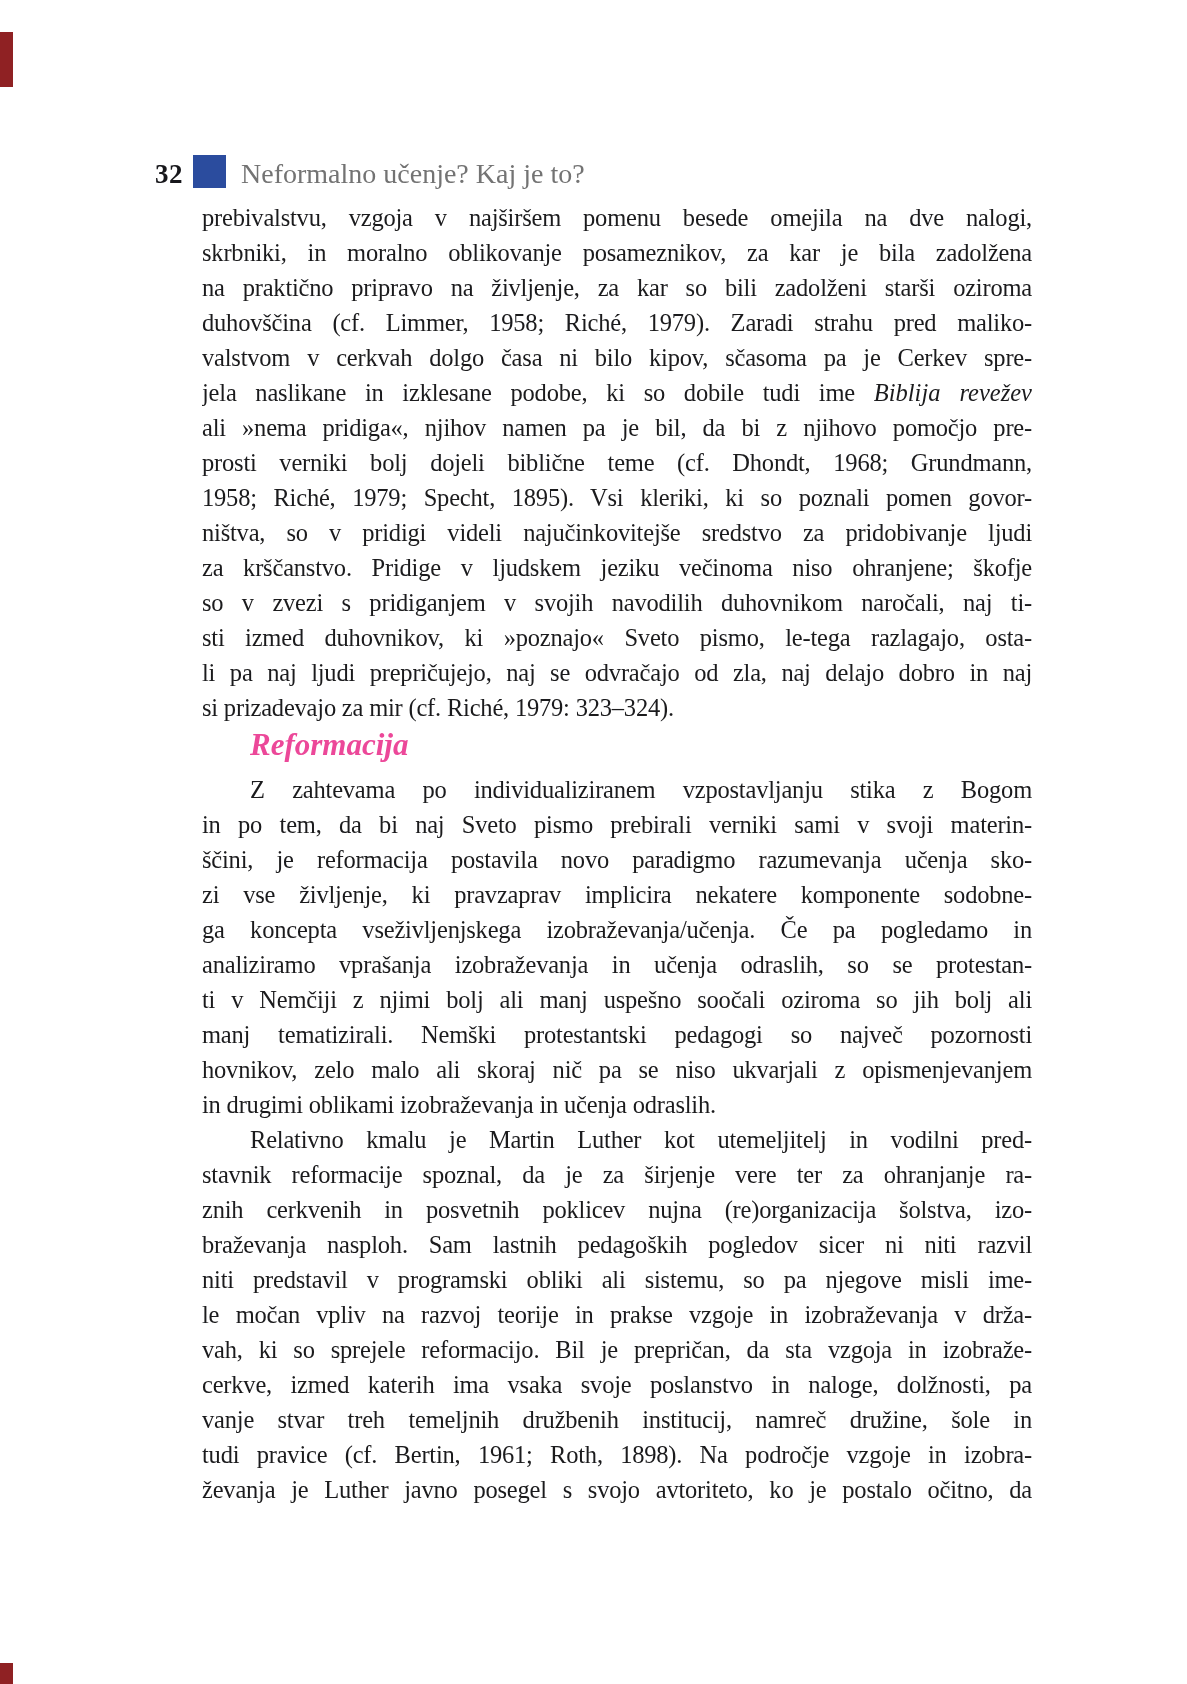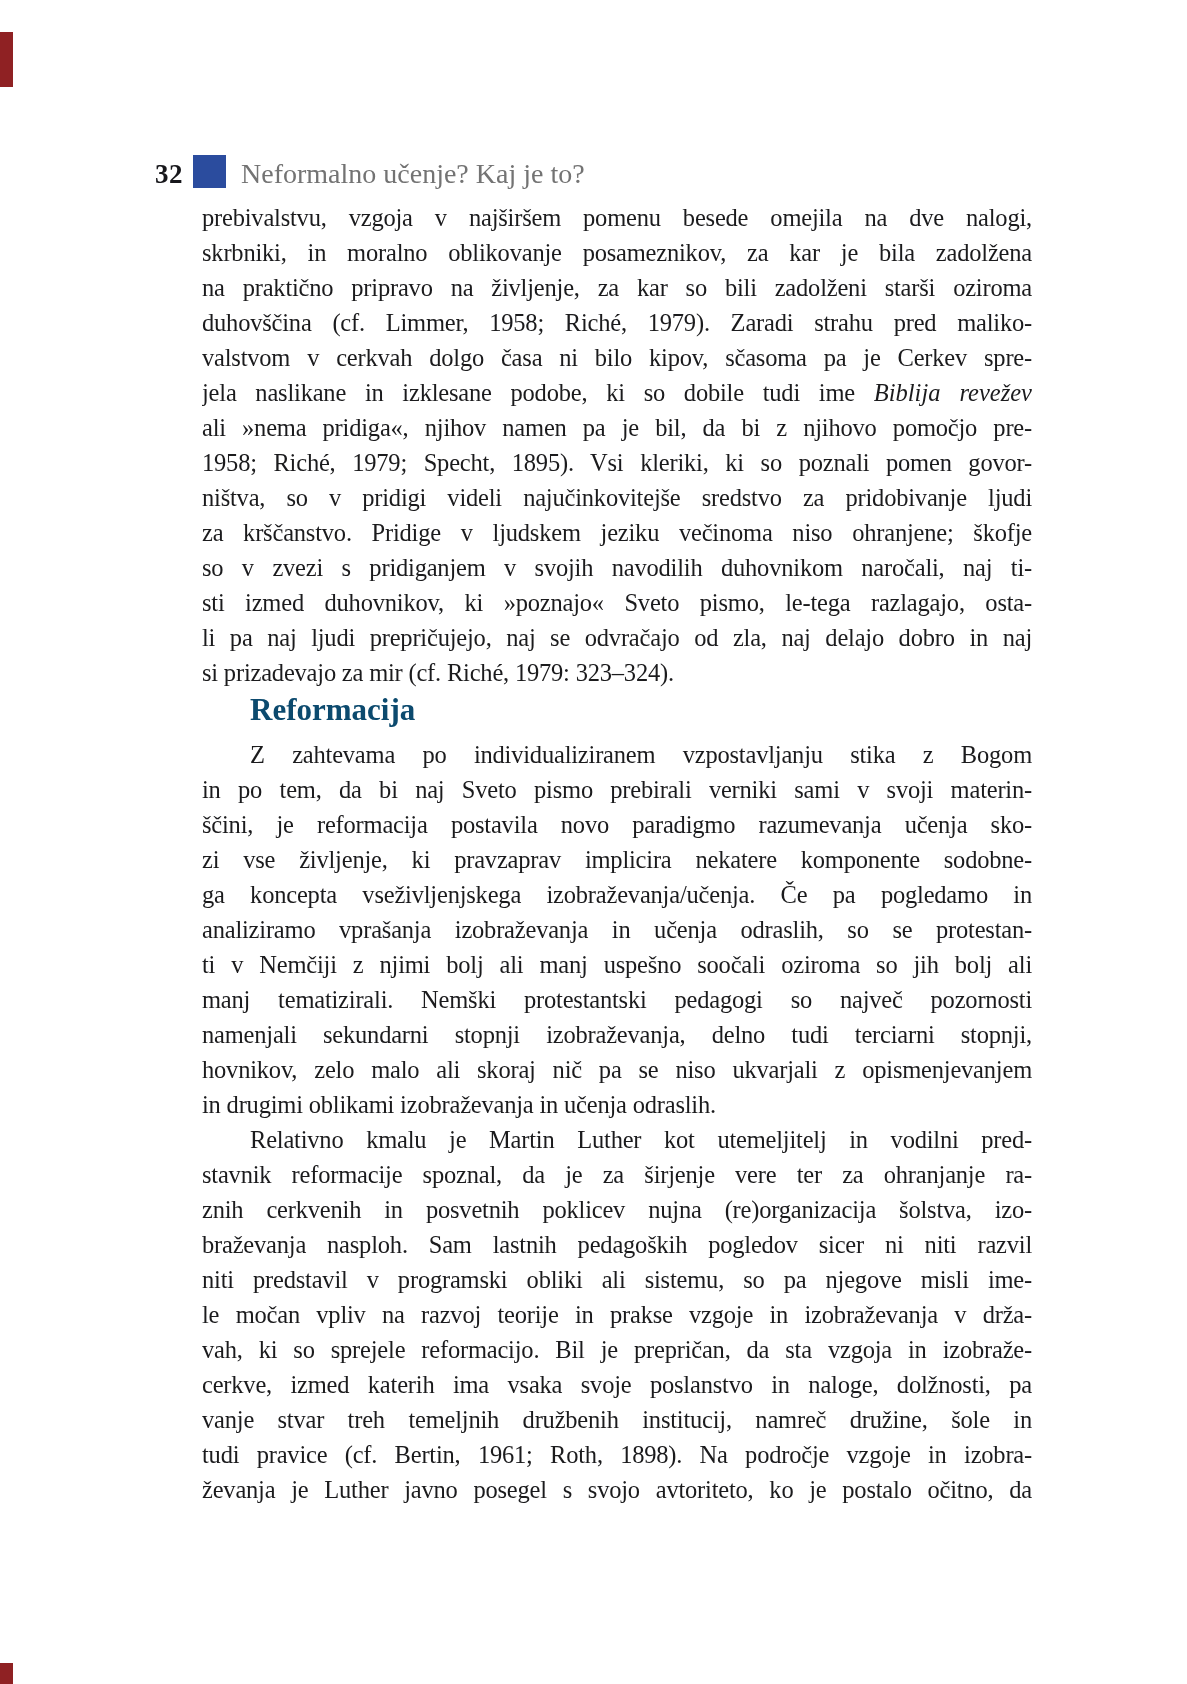--- a/index.html
+++ b/index.html
@@ -69,25 +69,26 @@
     text-align: justify;
     text-align-last: justify;
   }
   .text-line.para-end { text-align-last: left; }
   .text-line.indent { text-indent: 48px; }
   .text-line em { font-style: italic; letter-spacing: 0; }
 
   .section-heading {
     font-size: 31px;
     font-weight: bold;
-    color: #0c4a6e;
+    color: #ec4899;
     line-height: 40px;
     margin: 0 0 7px 0;
     text-indent: 48px;
     letter-spacing: 0;
+    font-style: italic;
   }
 </style>
 </head>
 <body>
 
 <div class="page">
 
   <div class="edge-mark top"></div>
   <div class="edge-mark bottom"></div>
 
@@ -99,39 +100,39 @@
 
   <div class="body-col">
       <div class="paragraph">
         <div class="text-line"><span>prebivalstvu, vzgoja v najširšem pomenu besede omejila na dve nalogi,</span></div>
         <div class="text-line"><span>skrbniki, in moralno oblikovanje posameznikov, za kar je bila zadolžena</span></div>
         <div class="text-line"><span>na praktično pripravo na življenje, za kar so bili zadolženi starši oziroma</span></div>
         <div class="text-line"><span>duhovščina (cf. Limmer, 1958; Riché, 1979). Zaradi strahu pred maliko-</span></div>
         <div class="text-line"><span>valstvom v cerkvah dolgo časa ni bilo kipov, sčasoma pa je Cerkev spre-</span></div>
         <div class="text-line"><span>jela naslikane in izklesane podobe, ki so dobile tudi ime </span><em>Biblija revežev</em></div>
         <div class="text-line"><span>ali »nema pridiga«, njihov namen pa je bil, da bi z njihovo pomočjo pre-</span></div>
+        <div class="text-line"><span>prosti verniki bolj dojeli biblične teme (cf. Dhondt, 1968; Grundmann,</span></div>
         <div class="text-line"><span>1958; Riché, 1979; Specht, 1895). Vsi kleriki, ki so poznali pomen govor-</span></div>
         <div class="text-line"><span>ništva, so v pridigi videli najučinkovitejše sredstvo za pridobivanje ljudi</span></div>
         <div class="text-line"><span>za krščanstvo. Pridige v ljudskem jeziku večinoma niso ohranjene; škofje</span></div>
         <div class="text-line"><span>so v zvezi s pridiganjem v svojih navodilih duhovnikom naročali, naj ti-</span></div>
         <div class="text-line"><span>sti izmed duhovnikov, ki »poznajo« Sveto pismo, le-tega razlagajo, osta-</span></div>
         <div class="text-line"><span>li pa naj ljudi prepričujejo, naj se odvračajo od zla, naj delajo dobro in naj</span></div>
         <div class="text-line para-end"><span>si prizadevajo za mir (cf. Riché, 1979: 323–324).</span></div>
       </div>
       <div class="section-heading">Reformacija</div>
       <div class="paragraph">
         <div class="text-line indent"><span>Z zahtevama po individualiziranem vzpostavljanju stika z Bogom</span></div>
         <div class="text-line"><span>in po tem, da bi naj Sveto pismo prebirali verniki sami v svoji materin-</span></div>
         <div class="text-line"><span>ščini, je reformacija postavila novo paradigmo razumevanja učenja sko-</span></div>
         <div class="text-line"><span>zi vse življenje, ki pravzaprav implicira nekatere komponente sodobne-</span></div>
         <div class="text-line"><span>ga koncepta vseživljenjskega izobraževanja/učenja. Če pa pogledamo in</span></div>
         <div class="text-line"><span>analiziramo vprašanja izobraževanja in učenja odraslih, so se protestan-</span></div>
         <div class="text-line"><span>ti v Nemčiji z njimi bolj ali manj uspešno soočali oziroma so jih bolj ali</span></div>
         <div class="text-line"><span>manj tematizirali. Nemški protestantski pedagogi so največ pozornosti</span></div>
-        <div class="text-line"><span>namenjali sekundarni stopnji izobraževanja, delno tudi terciarni stopnji,</span></div>
         <div class="text-line"><span>hovnikov, zelo malo ali skoraj nič pa se niso ukvarjali z opismenjevanjem</span></div>
         <div class="text-line para-end"><span>in drugimi oblikami izobraževanja in učenja odraslih.</span></div>
       </div>
       <div class="paragraph">
         <div class="text-line indent"><span>Relativno kmalu je Martin Luther kot utemeljitelj in vodilni pred-</span></div>
         <div class="text-line"><span>stavnik reformacije spoznal, da je za širjenje vere ter za ohranjanje ra-</span></div>
         <div class="text-line"><span>znih cerkvenih in posvetnih poklicev nujna (re)organizacija šolstva, izo-</span></div>
         <div class="text-line"><span>braževanja nasploh. Sam lastnih pedagoških pogledov sicer ni niti razvil</span></div>
         <div class="text-line"><span>niti predstavil v programski obliki ali sistemu, so pa njegove misli ime-</span></div>
         <div class="text-line"><span>le močan vpliv na razvoj teorije in prakse vzgoje in izobraževanja v drža-</span></div>

